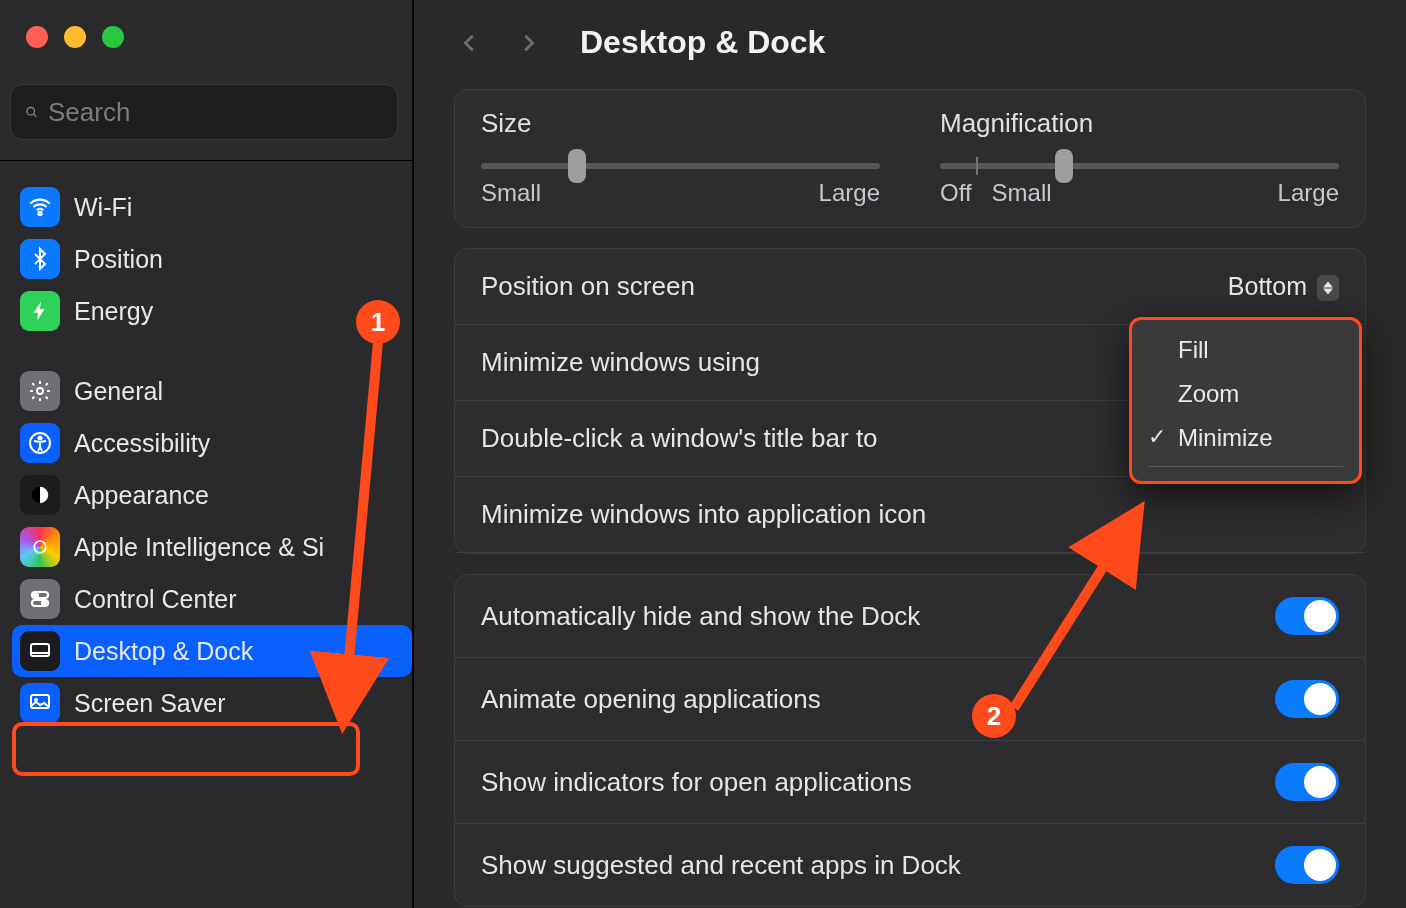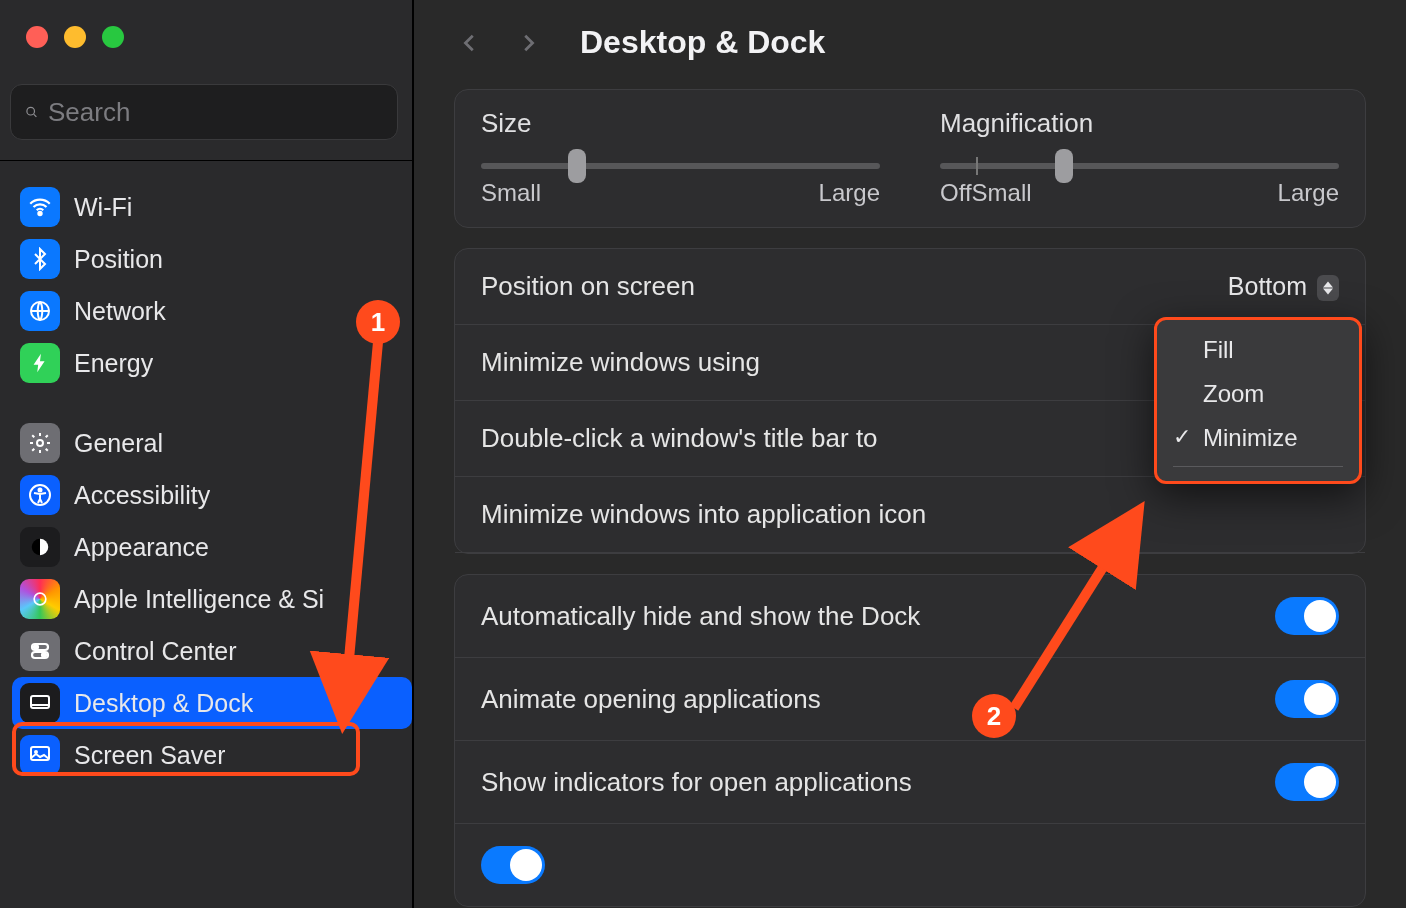--- a/index.html
+++ b/index.html
@@ -109,21 +109,21 @@
   .slider-track {
     position:relative; height:6px; border-radius:3px;
     background:#575759; margin:18px 0 10px 0;
   }
   .slider-thumb {
     position:absolute; top:50%; transform:translate(-50%,-50%);
     width:18px; height:34px; border-radius:8px;
     background:#9d9da0;
   }
   .slider-labels { display:flex; justify-content:space-between; font-size:24px; color:#c8c8cc; }
-  .mag-labels { display:flex; font-size:24px; color:#c8c8cc; }
+  .mag-labels { display:flex; gap:20px; font-size:24px; color:#c8c8cc; }
 
   
   .row {
     display:flex; align-items:center; justify-content:space-between;
     padding: 22px 26px;
     border-bottom:1px solid #3d3d40;
   }
   .row:last-child { border-bottom:none; }
   .row .row-label { font-size:26px; color:#e5e5e5; }
   .row .row-value {
@@ -145,21 +145,21 @@
   .toggle::after {
     content:""; position:absolute; right:3px; top:3px;
     width:32px; height:32px; border-radius:50%; background:#fff;
   }
 
   
   .dropdown {
     position:absolute;
     right: 3px;
     top: 68px;
-    width: 208px;
+    width: 233px;
     background:#3a3a3c;
     border:3px solid #ff4a1c;
     border-radius:12px;
     box-shadow: 0 12px 40px rgba(0,0,0,0.6);
     z-index:50;
     padding: 8px 0;
   }
   .dropdown-item {
     padding: 8px 22px 8px 46px;
     font-size:24px;
@@ -228,29 +228,20 @@
           </span>
           <span class="label">Wi-Fi</span>
         </div>
         <div class="nav-item">
           <span class="icon-wrap ic-blue">
             <svg width="24" height="24" viewBox="0 0 24 24" fill="none" stroke="#fff" stroke-width="2">
                 <path d="M7 7l10 10-5 5V2l5 5L7 17"></path>
               </svg>
           </span>
           <span class="label">Position</span>
-        </div>
-        <div class="nav-item">
-          <span class="icon-wrap ic-blue">
-            <svg width="24" height="24" viewBox="0 0 24 24" fill="none" stroke="#fff" stroke-width="2">
-                <circle cx="12" cy="12" r="9"></circle>
-                <path d="M3 12h18M12 3c3 3 3 15 0 18M12 3c-3 3-3 15 0 18"></path>
-              </svg>
-          </span>
-          <span class="label">Network</span>
         </div>
         <div class="nav-item">
           <span class="icon-wrap ic-green">
             <svg width="22" height="22" viewBox="0 0 24 24" fill="#fff">
                 <path d="M13 2L5 14h5l-1 8 8-12h-5l1-8z"></path>
               </svg>
           </span>
           <span class="label">Energy</span>
         </div>
       </div>
@@ -412,20 +403,21 @@
         </div>
         <div class="row">
           <span class="row-label">Animate opening applications</span>
           <span class="toggle"></span>
         </div>
         <div class="row">
           <span class="row-label">Show indicators for open applications</span>
           <span class="toggle"></span>
         </div>
         <div class="row">
+          <span class="row-label">Show suggested and recent apps in Dock</span>
           <span class="toggle"></span>
         </div>
       </section>
 
     </div>
 
     <div class="marker" style="left:558px; top:694px;">2</div>
 
     <svg class="arrow-svg" style="left:580px; top:488px;" width="190" height="240">
       <defs>

